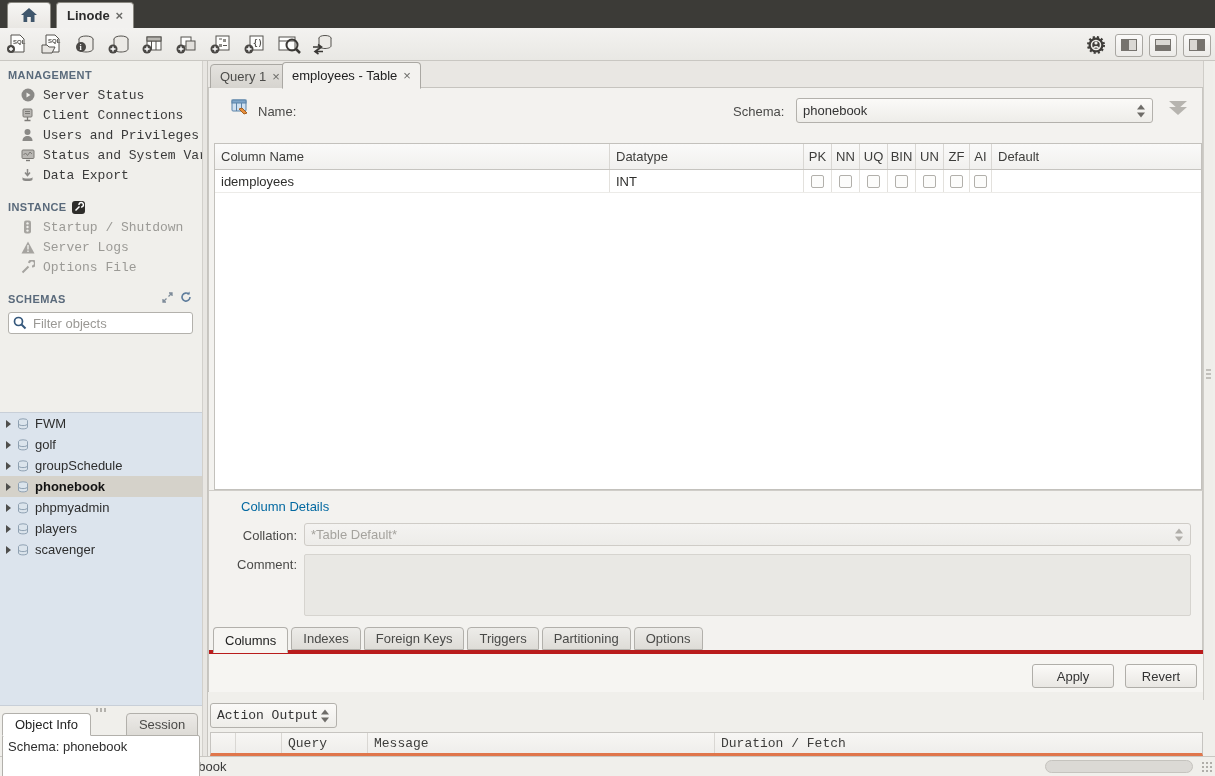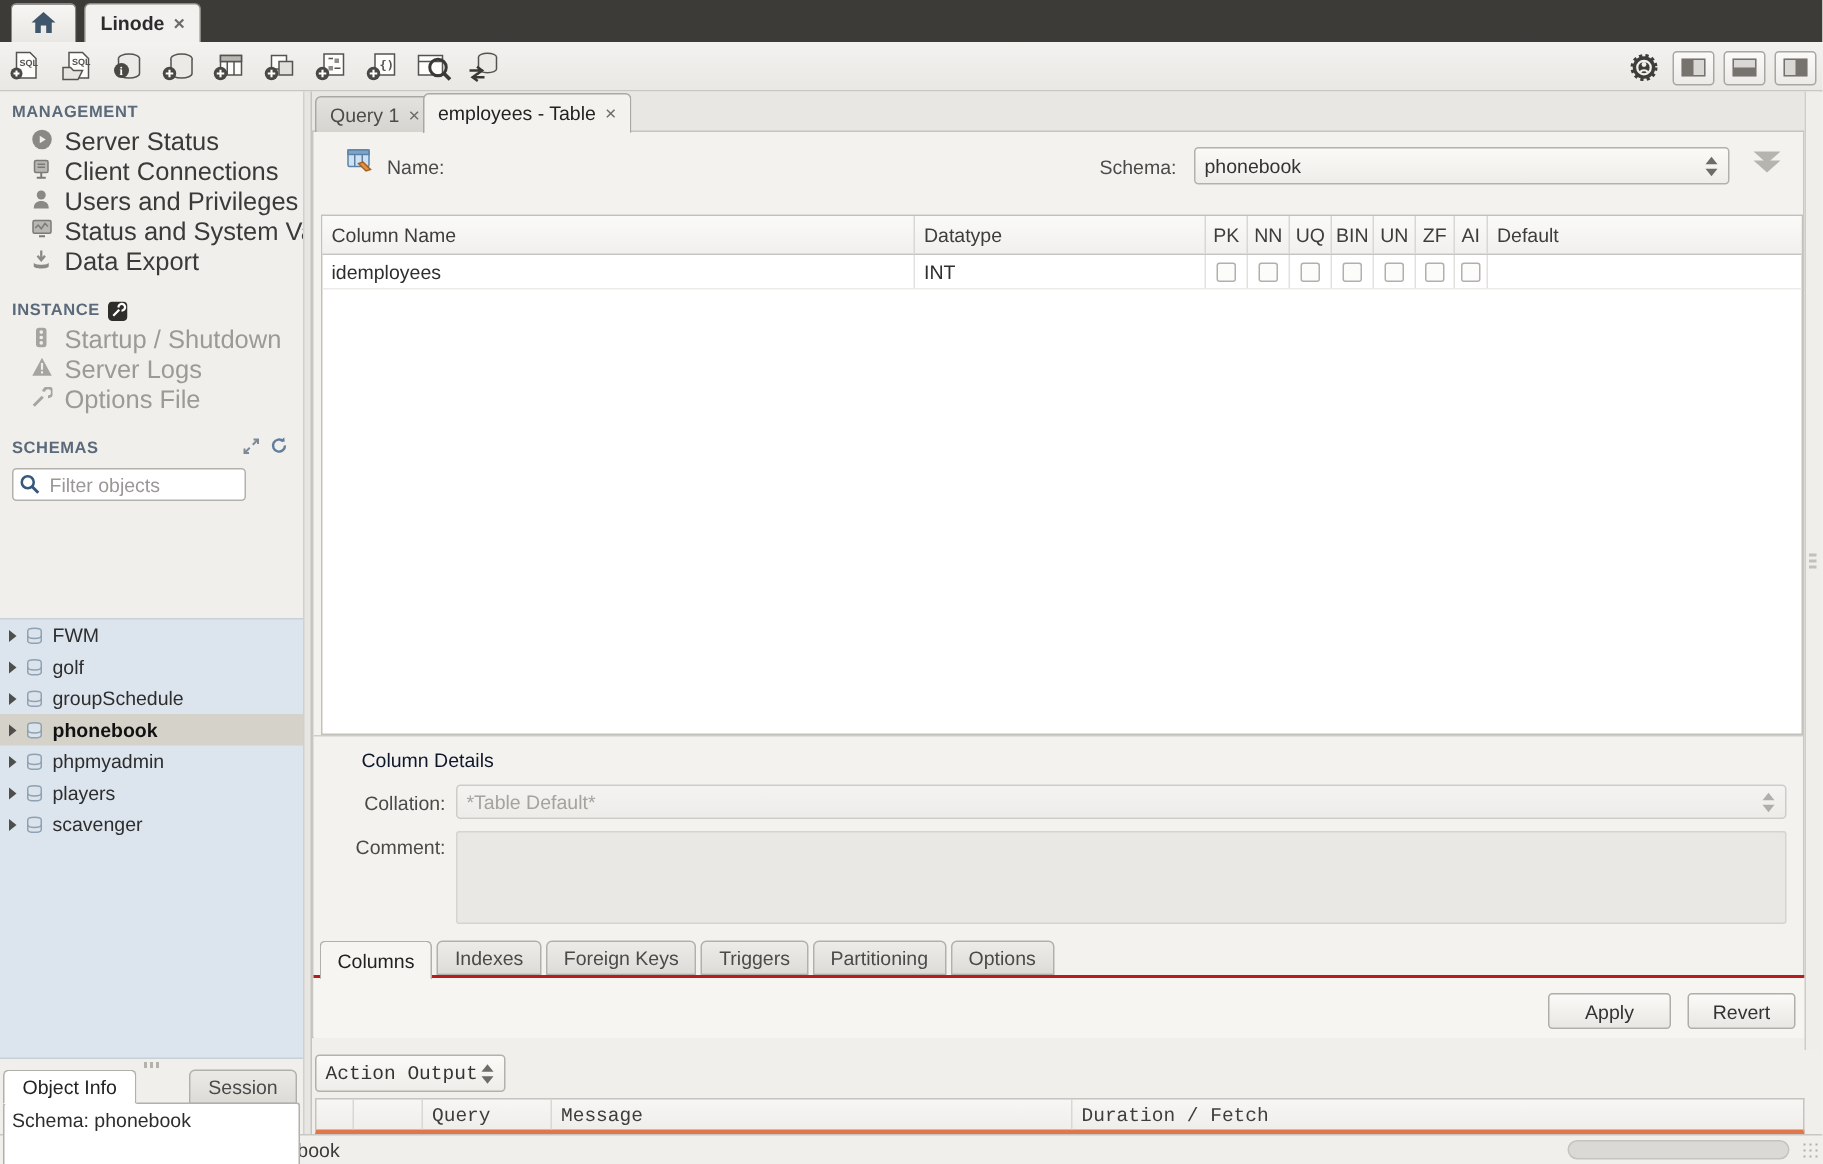--- a/index.html
+++ b/index.html
@@ -22,27 +22,27 @@
   .pt-box { width:16px; height:12px; border:1px solid #76736e; background:#dad8d4; position:relative; }
   .pt-box .fill { position:absolute; background:#76736e; }
   .pt-left .fill { left:0; top:0; bottom:0; width:7px; }
   .pt-bottom .fill { left:0; right:0; bottom:0; height:5px; }
   .pt-right .fill { right:0; top:0; bottom:0; width:7px; }
 
   
   .sidebar { position:absolute; left:0; top:61px; width:202px; height:695px; background:#f0efeb; }
   .side-splitter { position:absolute; left:202px; top:61px; width:6px; height:695px; background:#e8e6e2; border-left:1px solid #d2d0cb; border-right:1px solid #c6c4bf; }
   .sec-hdr { height:16px; margin:6px 0 2px 8px; font-size:11px; font-weight:bold; letter-spacing:.4px; color:#5a6a7b; display:flex; align-items:center; gap:5px; }
-  .sb-item { height:20px; display:flex; gap:8px; padding-left:20px; white-space:nowrap; overflow:hidden; font-size:17px; color:#3a3a3a; }
+  .sb-item { height:20px; display:flex; align-items:center; gap:8px; padding-left:20px; white-space:nowrap; overflow:hidden; font-size:13px; color:#3a3a3a;font-family:Liberation Mono, monospace; }
   .sb-item.disabled { color:#9b9a96; }
   .sb-ic { width:15px; height:15px; flex:0 0 15px; display:flex; align-items:center; justify-content:center; }
   .schemas-hdr { position:relative; }
   .schemas-tools { position:absolute; right:10px; top:0; display:flex; gap:7px; align-items:center; }
   .filter-wrap { margin:5px 8px 6px 8px; position:relative; }
-  .filter-input { width:156px; height:22px; border:1px solid #b3b1ac; border-radius:3px; background:#fff; padding:0 20px 0 24px; font-size:13px; color:#333; font-family:inherit; }
+  .filter-input { width:185px; height:22px; border:1px solid #b3b1ac; border-radius:3px; background:#fff; padding:0 20px 0 24px; font-size:13px; color:#333; font-family:inherit; }
   .filter-input::placeholder { color:#9a9894; }
   .filter-mag { position:absolute; left:5px; top:4px; }
   .tree { position:absolute; left:0; top:351px; width:202px; height:294px; background:#dce4ed; border-top:1px solid #c8cfd8; border-bottom:1px solid #c8cfd8; }
   .tree-row { height:21px; display:flex; align-items:center; gap:6px; padding-left:6px; font-size:13px; color:#2d2d2d; }
   .tree-row.selected { background:#d5d2ca; font-weight:bold; color:#111; }
   .tri { width:0; height:0; border-left:5px solid #4e4e4c; border-top:4px solid transparent; border-bottom:4px solid transparent; flex:0 0 5px; }
   .hgrip { position:absolute; left:0; top:645px; width:202px; height:7px; display:flex; align-items:center; justify-content:center; gap:2px; }
   .hgrip i { width:2px; height:4px; background:#b4b2ad; display:block; }
   .info-tabs { position:absolute; left:2px; top:652px; display:flex;gap:33px; }
   .info-tab { height:23px; padding:0 12px; display:flex; align-items:center; font-size:13px; border:1px solid #b2b0ab; border-radius:4px 4px 0 0; background:linear-gradient(#eceae7,#dddbd6); color:#4a4a48; margin-right:2px; }
@@ -78,32 +78,32 @@
   .g-hc { display:flex; align-items:center; padding-left:6px; font-size:13px; color:#3d3d3b; border-left:1px solid #d9d7d3; overflow:hidden; white-space:nowrap; }
   .g-hc:first-child { border-left:none; }
   .g-row { display:flex; height:23px; border-bottom:1px solid #ecebe8; }
   .g-c { display:flex; align-items:center; padding-left:6px; font-size:13px; color:#2e2e2c; border-left:1px solid #e3e1dd; overflow:hidden; white-space:nowrap; }
   .g-c:first-child { border-left:none; }
   .w-name{width:394px;} .w-type{width:194px;} .w-cb{width:28px; justify-content:center; padding-left:0;} .w-zf{width:26px; justify-content:center; padding-left:0;} .w-ai{width:22px; justify-content:center; padding-left:0;} .w-def{flex:1;}
   .cb { width:13px; height:13px; border:1px solid #b2b0ab; border-radius:2px; background:#fcfcfb; }
 
   
   .details { position:absolute; left:0; top:402px; width:995px; height:137px; border-top:1px solid #cfcdc8; }
-  .det-title { position:absolute; left:32px; top:8px; font-size:13px; color:#0f172a; }
+  .det-title { position:absolute; left:32px; top:8px; font-size:13px; color:#0369a1; }
   .coll-lbl { position:absolute; left:20px; top:37px; width:68px; text-align:right; }
   .coll-combo { position:absolute; left:95px; top:32px; width:887px; height:23px; color:#a5a39e; background:linear-gradient(#f4f3f1,#edece9); border-color:#cfccc7; }
   .coll-combo .stepper .up{ border-bottom-color:#b0aea9; } .coll-combo .stepper .dn{ border-top-color:#b0aea9; }
   .comm-lbl { position:absolute; left:16px; top:66px; width:72px; text-align:right; }
   .comment-box { position:absolute; left:95px; top:63px; width:887px; height:62px; background:#e9e8e4; border:1px solid #d6d4cf; border-radius:2px; }
 
   
   .subtabs { position:absolute; left:4px; top:539px; display:flex; height:24px; }
   .subtab { height:23px; padding:0 11px; display:flex; align-items:center; font-size:13px; color:#4a4a48; background:linear-gradient(#edece9,#dedcd7); border:1px solid #b2b0ab; border-radius:4px 4px 0 0; margin-right:3px; }
   .subtab.active { background:#f6f5f2; height:26px; border-bottom:1px solid #f6f5f2; color:#222; z-index:2; }
-  .btn-row { position:absolute; left:0; top:562px; width:995px; height:42px; background:#f6f5f2; border-top:2px solid #b91c1c; }
+  .btn-row { position:absolute; left:0; top:562px; width:995px; height:42px; background:#f6f5f2; border-top:4px solid #b91c1c; }
   .btn { position:absolute; top:10px; height:24px; background:linear-gradient(#fbfaf8,#e9e7e3); border:1px solid #b0aea9; border-radius:3px; font-size:13px; color:#333; font-family:inherit; display:flex; align-items:center; justify-content:center; }
   .btn-apply { left:823px; width:82px; }
   .btn-revert { left:916px; width:72px; }
 
   
   .right-sash { position:absolute; left:1203px; top:61px; width:10px; height:695px; background:#efeeea; border-left:1px solid #cfcdc8; }
   .right-sash .grip { position:absolute; left:2px; top:308px; display:flex; flex-direction:column; gap:2px; }
   .right-sash .grip i { width:5px; height:2px; background:#c2c0bb; display:block; }
 
   

